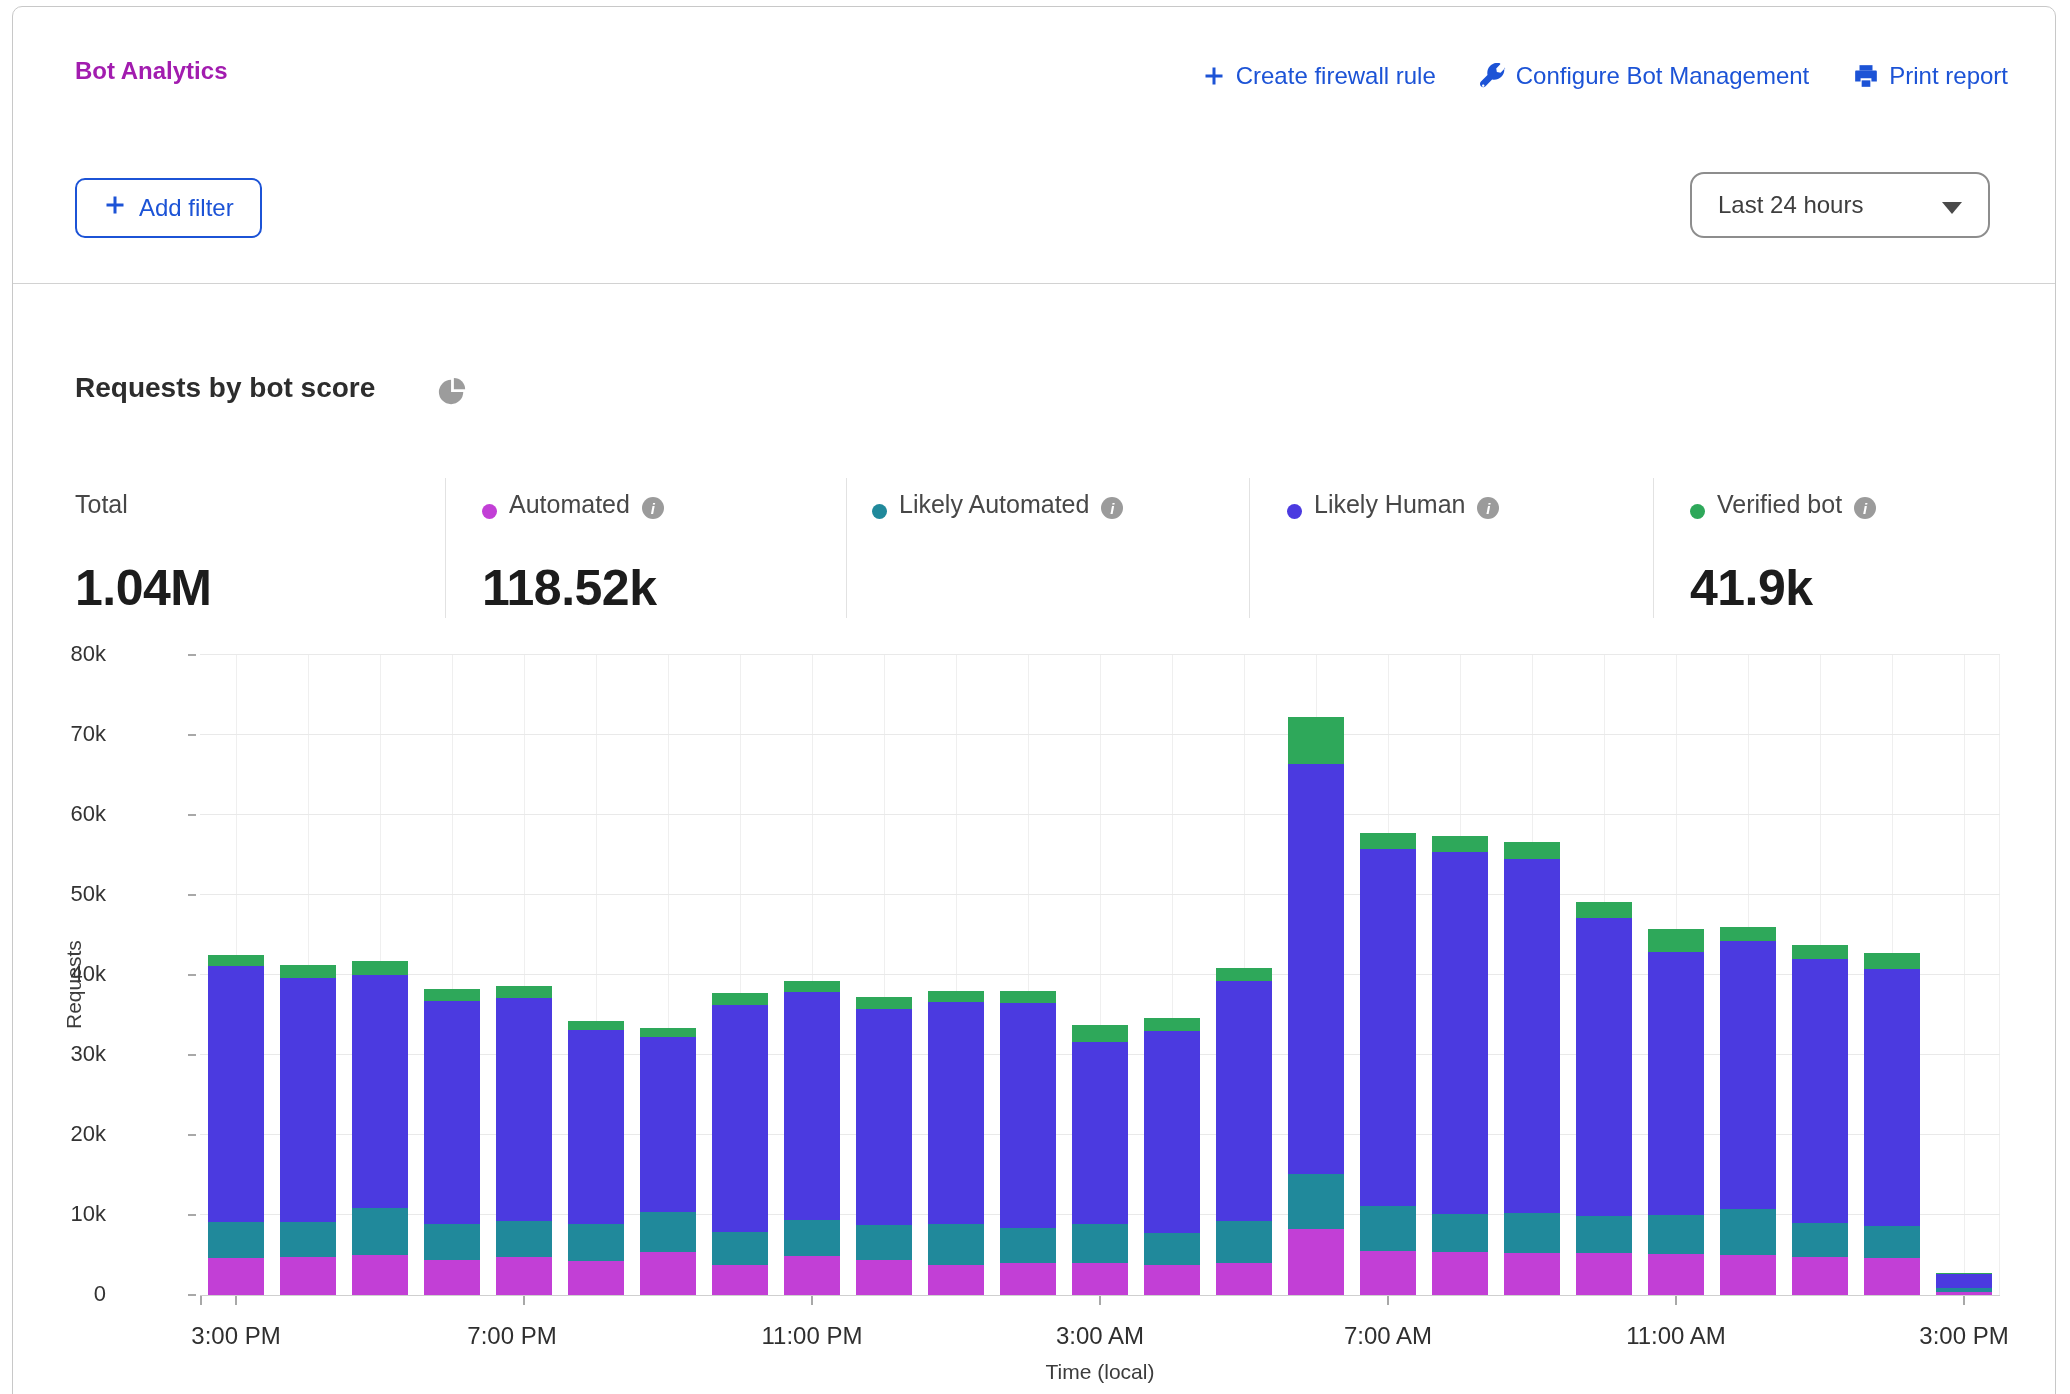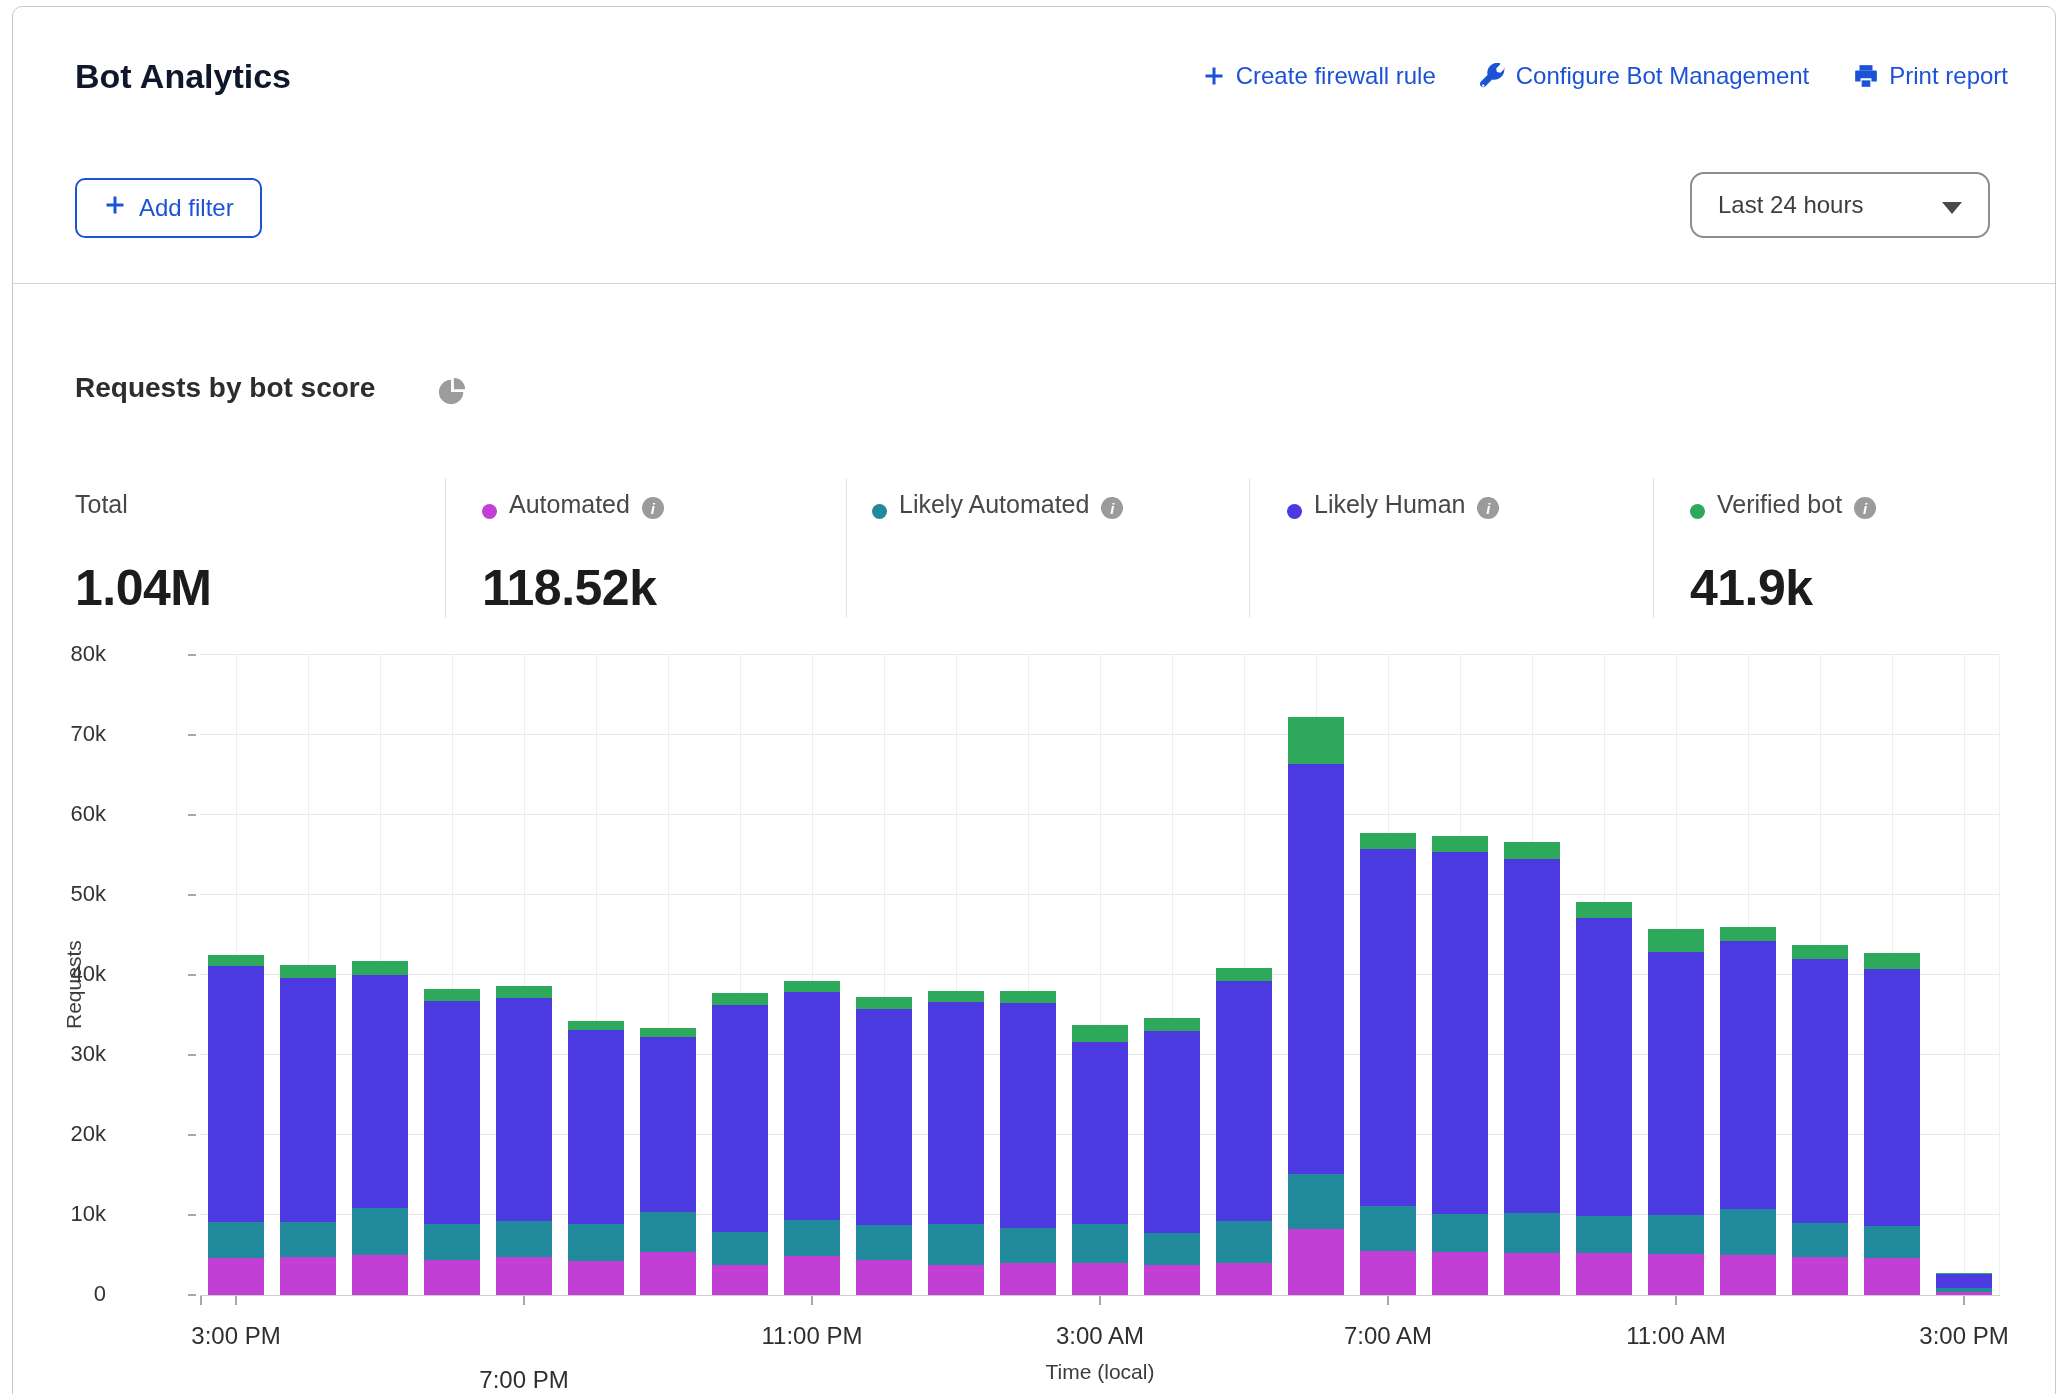--- a/index.html
+++ b/index.html
@@ -1,21 +1,21 @@
 <!DOCTYPE html>
 <html><head>
 <meta charset="utf-8">
 <style>
   * { margin:0; padding:0; box-sizing:border-box; }
   html,body { width:2070px; height:1394px; background:#fff; overflow:hidden;
               font-family:"Liberation Sans", sans-serif; position:relative; }
   .abs { position:absolute; }
   .card-border { left:12px; top:6px; width:2044px; height:1480px;
                  border:1px solid #c8c8c8; border-radius:10px; }
-  .page-title { left:75px; top:57px; font-size:34px; font-weight:700; color:#0f172a;text-align:center; }
+  .page-title { left:75px; top:57px; font-size:24px; font-weight:700; color:#a21caf;text-align:center; }
   .header-links { top:62px; right:62px; display:flex; gap:44px; align-items:center; }
   .hlink { display:flex; align-items:center; gap:10px; color:#1c53d6; font-size:24px;
            font-weight:500; cursor:pointer; }
   .hlink svg { display:block; }
   .add-filter { left:75px; top:178px; height:60px; padding:0 26px;
                 border:2px solid #1c53d6; border-radius:10px; background:#fff;
                 display:flex; align-items:center; gap:12px; color:#1c53d6;
                 font-size:24px; font-weight:500; cursor:pointer; }
   .dropdown { left:1690px; top:172px; width:300px; height:66px;
               border:2px solid #8d8d8d; border-radius:14px; background:#fff;
@@ -359,21 +359,21 @@
     <div class="bar" style="left: 1736px;">
       <div class="seg" style="height: 3.2px; background: rgb(194, 63, 214);"></div>
       <div class="seg" style="height: 4px; background: rgb(32, 137, 155);"></div>
       <div class="seg" style="height: 13.6px; background: rgb(75, 58, 224);"></div>
       <div class="seg" style="height: 0.8px; background: rgb(46, 168, 90);"></div>
     </div>
     <div class="xtick-mark" style="left: 0px;"></div>
     <div class="xtick-mark" style="left: 35px;"></div>
     <div class="xtick-label" style="left: 36px;">3:00 PM</div>
     <div class="xtick-mark" style="left: 323px;"></div>
-    <div class="xtick-label" style="left: 324px; margin-top: 44px;">7:00 PM</div>
+    <div class="xtick-label" style="left: 312px;">7:00 PM</div>
     <div class="xtick-mark" style="left: 611px;"></div>
     <div class="xtick-label" style="left: 612px;">11:00 PM</div>
     <div class="xtick-mark" style="left: 899px;"></div>
     <div class="xtick-label" style="left: 900px;">3:00 AM</div>
     <div class="xtick-mark" style="left: 1187px;"></div>
     <div class="xtick-label" style="left: 1188px;">7:00 AM</div>
     <div class="xtick-mark" style="left: 1475px;"></div>
     <div class="xtick-label" style="left: 1476px;">11:00 AM</div>
     <div class="xtick-mark" style="left: 1763px;"></div>
     <div class="xtick-label" style="left: 1764px;">3:00 PM</div>

